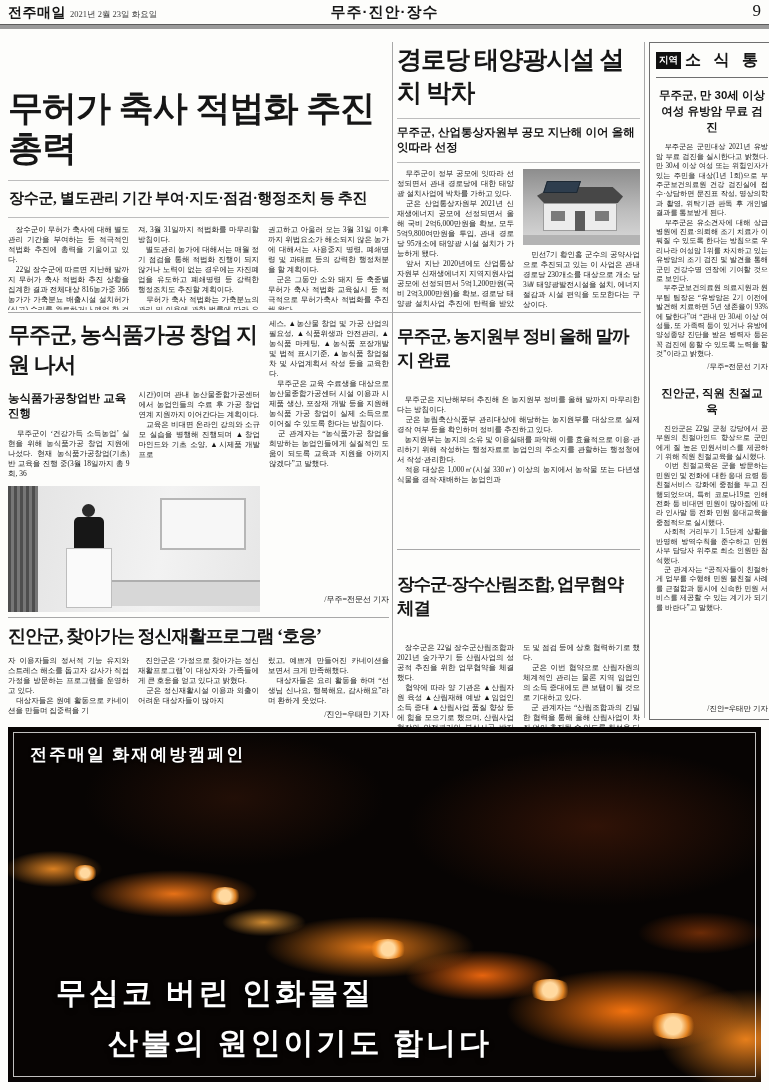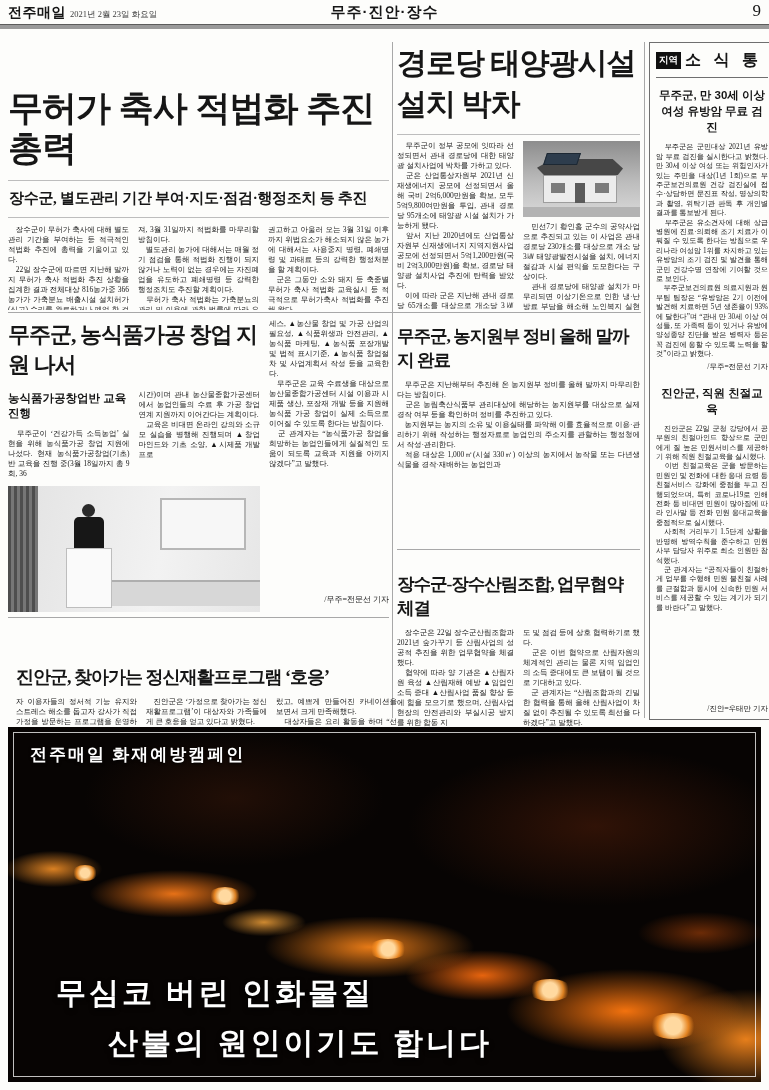--- a/index.html
+++ b/index.html
@@ -21,21 +21,21 @@
   .coltext{font-size:7.5px;line-height:10px;text-align:justify;white-space:pre-line;overflow:hidden;word-break:break-all;}
   .byline{font-size:8px;color:#222;}
   .byline.abs{position:absolute;background:#fdfdfb;padding:1px 0 0 6px;}
   .photo{position:relative;background:#cfcfcf;overflow:hidden;}
   
   .a1-head{font-family:"Liberation Sans",sans-serif;font-weight:800;font-size:35px;letter-spacing:-1px;line-height:1.15;padding:2px 0 11px;border-bottom:1px solid #bdbdbd;margin-top:44px;}
   .a1-sub{font-weight:700;font-size:15px;letter-spacing:-0.3px;padding:8px 1px 9px;border-bottom:1px solid #bdbdbd;}
   .a1-body{display:flex;gap:9px;padding-top:7px;height:168px;position:relative;}
   .a1-body .coltext{flex:1;}
   
-  .a2-head{font-weight:700;font-size:30px;letter-spacing:-1px;padding:1px 0 9px;border-bottom:1px solid #bdbdbd;}
+  .a2-head{font-weight:700;font-size:25px;letter-spacing:-1px;padding:1px 0 9px;border-bottom:1px solid #bdbdbd;}
   .a2-sub{font-family:"Liberation Sans",sans-serif;font-weight:700;font-size:11.5px;padding:6px 0 7px;border-bottom:1px solid #bdbdbd;}
   .a2-body{display:flex;gap:9px;padding-top:6px;height:190px;position:relative;}
   .a2-body .coltext{flex:1;}
   .photo-a2{width:117px;height:76px;margin-bottom:5px;background:linear-gradient(#8d8d8d,#bdbdbd 55%,#dadada);}
   .a2-roof{position:absolute;left:14px;top:18px;width:86px;height:16px;background:#474747;clip-path:polygon(8% 100%,0 55%,18% 0,88% 0,100% 60%,94% 100%);}
   .a2-panel{position:absolute;left:22px;top:12px;width:34px;height:12px;background:#2e3d4d;transform:skewX(-18deg);border:1px solid #1d2833;}
   .a2-wall{position:absolute;left:20px;top:34px;width:74px;height:28px;background:#ececec;border:1px solid #9d9d9d;}
   .a2-door{position:absolute;left:52px;top:42px;width:10px;height:20px;background:#5a5a5a;}
   .a2-win{position:absolute;left:28px;top:42px;width:14px;height:10px;background:#7b7b7b;}
   .a2-win2{position:absolute;left:72px;top:42px;width:14px;height:10px;background:#7b7b7b;}
@@ -59,21 +59,21 @@
   .a3-blinds{position:absolute;left:0;top:0;width:30px;height:100%;background:repeating-linear-gradient(90deg,#4e4e4e 0 3px,#767676 3px 6px);}
   .a3-screen{position:absolute;right:14px;top:12px;width:86px;height:52px;background:#f7f7f7;border:2px solid #b7b7b7;}
   .a3-figure-head{position:absolute;left:74px;top:18px;width:13px;height:13px;border-radius:50%;background:#2a2a2a;}
   .a3-figure-body{position:absolute;left:66px;top:31px;width:30px;height:42px;border-radius:5px 5px 0 0;background:#171717;}
   .a3-podium{position:absolute;left:58px;top:62px;width:46px;height:60px;background:#fafafa;border:1px solid #bdbdbd;}
   .a3-table{position:absolute;right:0;bottom:8px;width:150px;height:26px;background:#d7d7d7;border-top:2px solid #aeaeae;}
   .a3-colC{position:absolute;right:0;top:2px;width:120px;height:288px;}
   
   .sm-head{font-weight:700;font-size:17.5px;letter-spacing:-1px;padding:2px 0 8px;}
   .two-col{display:flex;gap:9px;position:relative;}
-  .two-col .coltext{flex:1;}
+  .two-col .coltext{flex:1;margin-top:15px;}
   .three-col{display:flex;gap:9px;position:relative;}
   .three-col .coltext{flex:1;}
   
   .campaign{position:absolute;left:8px;top:727px;width:753px;height:355px;background:
     radial-gradient(ellipse 70px 26px at 6% 40%, rgba(255,150,40,.85), transparent 70%),
     radial-gradient(ellipse 120px 34px at 22% 47%, rgba(255,125,25,.9), transparent 70%),
     radial-gradient(ellipse 60px 20px at 34% 55%, rgba(255,170,60,.8), transparent 70%),
     radial-gradient(ellipse 150px 44px at 48% 62%, rgba(255,135,25,.9), transparent 70%),
     radial-gradient(ellipse 110px 36px at 63% 70%, rgba(255,110,15,.9), transparent 70%),
     radial-gradient(ellipse 170px 60px at 82% 80%, rgba(255,120,15,.95), transparent 70%),
@@ -119,20 +119,21 @@
 　현재 무허가 축사 적법화를 이행하지 않고 포기한 무허가축사 농가는 축사 폐업 신고를 이행할 수 있도록</div>
     <div class="coltext" data-name="article-1-col-3">권고하고 아울러 오는 3월 31일 이후까지 위법요소가 해소되지 않은 농가에 대해서는 사용중지 명령, 폐쇄명령 및 과태료 등의 강력한 행정처분을 할 계획이다.
 　군은 그동안 소와 돼지 등 축종별 무허가 축사 적법화 교육실시 등 적극적으로 무허가축사 적법화를 추진해 왔다.
 　상영돈 축산과장은 “무허가 축사 적법화를 위해 적법화 가능성이 있는 축사에 대해서는 별도관리 기간을 부여해 지도 점검토록 했다”며 “관내 모든 축사가 적법하게 운영될 수 있도록 지속적인 지원과 농가 지도를 하겠다”고 말했다.</div>
 
   </div>
 </div>
 
 <div class="art" style="left:397px;top:42px;width:243px;height:268px;" data-name="article-solar-senior-centers">
   <div class="a2-head" data-name="article-2-headline">경로당 태양광시설 설치 박차</div>
+  <div class="a2-sub" data-name="article-2-subhead">무주군, 산업통상자원부 공모 지난해 이어 올해 잇따라 선정</div>
   <div class="a2-body" data-name="article-2-body">
     <div class="coltext" data-name="article-2-col-1">　무주군이 정부 공모에 잇따라 선정되면서 관내 경로당에 대한 태양광 설치사업에 박차를 가하고 있다.
 　군은 산업통상자원부 2021년 신재생에너지 공모에 선정되면서 올해 국비 2억6,000만원을 확보, 모두 5억9,800여만원을 투입, 관내 경로당 95개소에 태양광 시설 설치가 가능하게 됐다.
 　앞서 지난 2020년에도 산업통상자원부 신재생에너지 지역지원사업 공모에 선정되면서 5억1,200만원(국비 2억3,000만원)을 확보, 경로당 태양광 설치사업 추진에 탄력을 받았다.
 　이에 따라 군은 지난해 관내 경로당 65개소를 대상으로 개소당 3㎾ 용량의 태양광 시설을 마쳤다.
 　군은 올해의 경우 늦어도 5월까지는 실시설계 등을 마치고 무더위가 시작되는 여름 전까지 경로당 95개소에 설치를 마칠 계획이다.</div>
     <div data-name="article-2-col-2-wrap" style="flex:1;">
       <div class="photo photo-a2" data-name="senior-center-photo">
         <div class="a2-ground" data-name="photo-ground"></div>
         <div class="a2-roof" data-name="photo-roof"></div>
@@ -212,21 +213,21 @@
   <div class="two-col" style="height:130px;" data-name="article-5-body">
     <div class="coltext" data-name="article-5-col-1">　장수군은 22일 장수군산림조합과 2021년 숲가꾸기 등 산림사업의 성공적 추진을 위한 업무협약을 체결했다.
 　협약에 따라 양 기관은 ▲산림자원 육성 ▲산림재해 예방 ▲임업인 소득 증대 ▲산림사업 품질 향상 등에 힘을 모으기로 했으며, 산림사업 현장의 안전관리와 부실시공 방지를 위한 합동 지</div>
     <div class="coltext" data-name="article-5-col-2">도 및 점검 등에 상호 협력하기로 했다.
 　군은 이번 협약으로 산림자원의 체계적인 관리는 물론 지역 임업인의 소득 증대에도 큰 보탬이 될 것으로 기대하고 있다.
 　군 관계자는 “산림조합과의 긴밀한 협력을 통해 올해 산림사업이 차질 없이 추진될 수 있도록 최선을 다하겠다”고 말했다.</div>
 
   </div>
 </div>
 
-<div class="art" style="left:16px;top:622px;width:381px;height:96px;margin-top:41px;" data-name="article-mental-rehab-program">
+<div class="art" style="left:8px;top:622px;width:381px;height:96px;" data-name="article-mental-rehab-program">
   <div class="sm-head" style="font-size:18px;" data-name="article-6-headline">진안군, 찾아가는 정신재활프로그램 ‘호응’</div>
   <div class="three-col" style="height:64px;" data-name="article-6-body">
     <div class="coltext" data-name="article-6-col-2">자 이용자들의 정서적 기능 유지와 스트레스 해소를 돕고자 강사가 직접 가정을 방문하는 프로그램을 운영하고 있다.
 　대상자들은 원예 활동으로 카네이션을 만들며 집중력을 기</div>
     <div class="coltext" data-name="article-6-col-1">　진안군은 ‘가정으로 찾아가는 정신재활프로그램’이 대상자와 가족들에게 큰 호응을 얻고 있다고 밝혔다.
 　군은 정신재활시설 이용과 외출이 어려운 대상자들이 많아지</div>
     <div class="coltext" data-name="article-6-col-3">렀고, 예쁘게 만들어진 카네이션을 보면서 크게 만족해했다.
 　대상자들은 요리 활동을 하며 “선생님 신나요, 행복해요, 감사해요”라며 환하게 웃었다.</div>
     <div class="byline abs" style="right:0;bottom:0;" data-name="article-6-byline">/진안=우태만 기자</div>
   </div>

